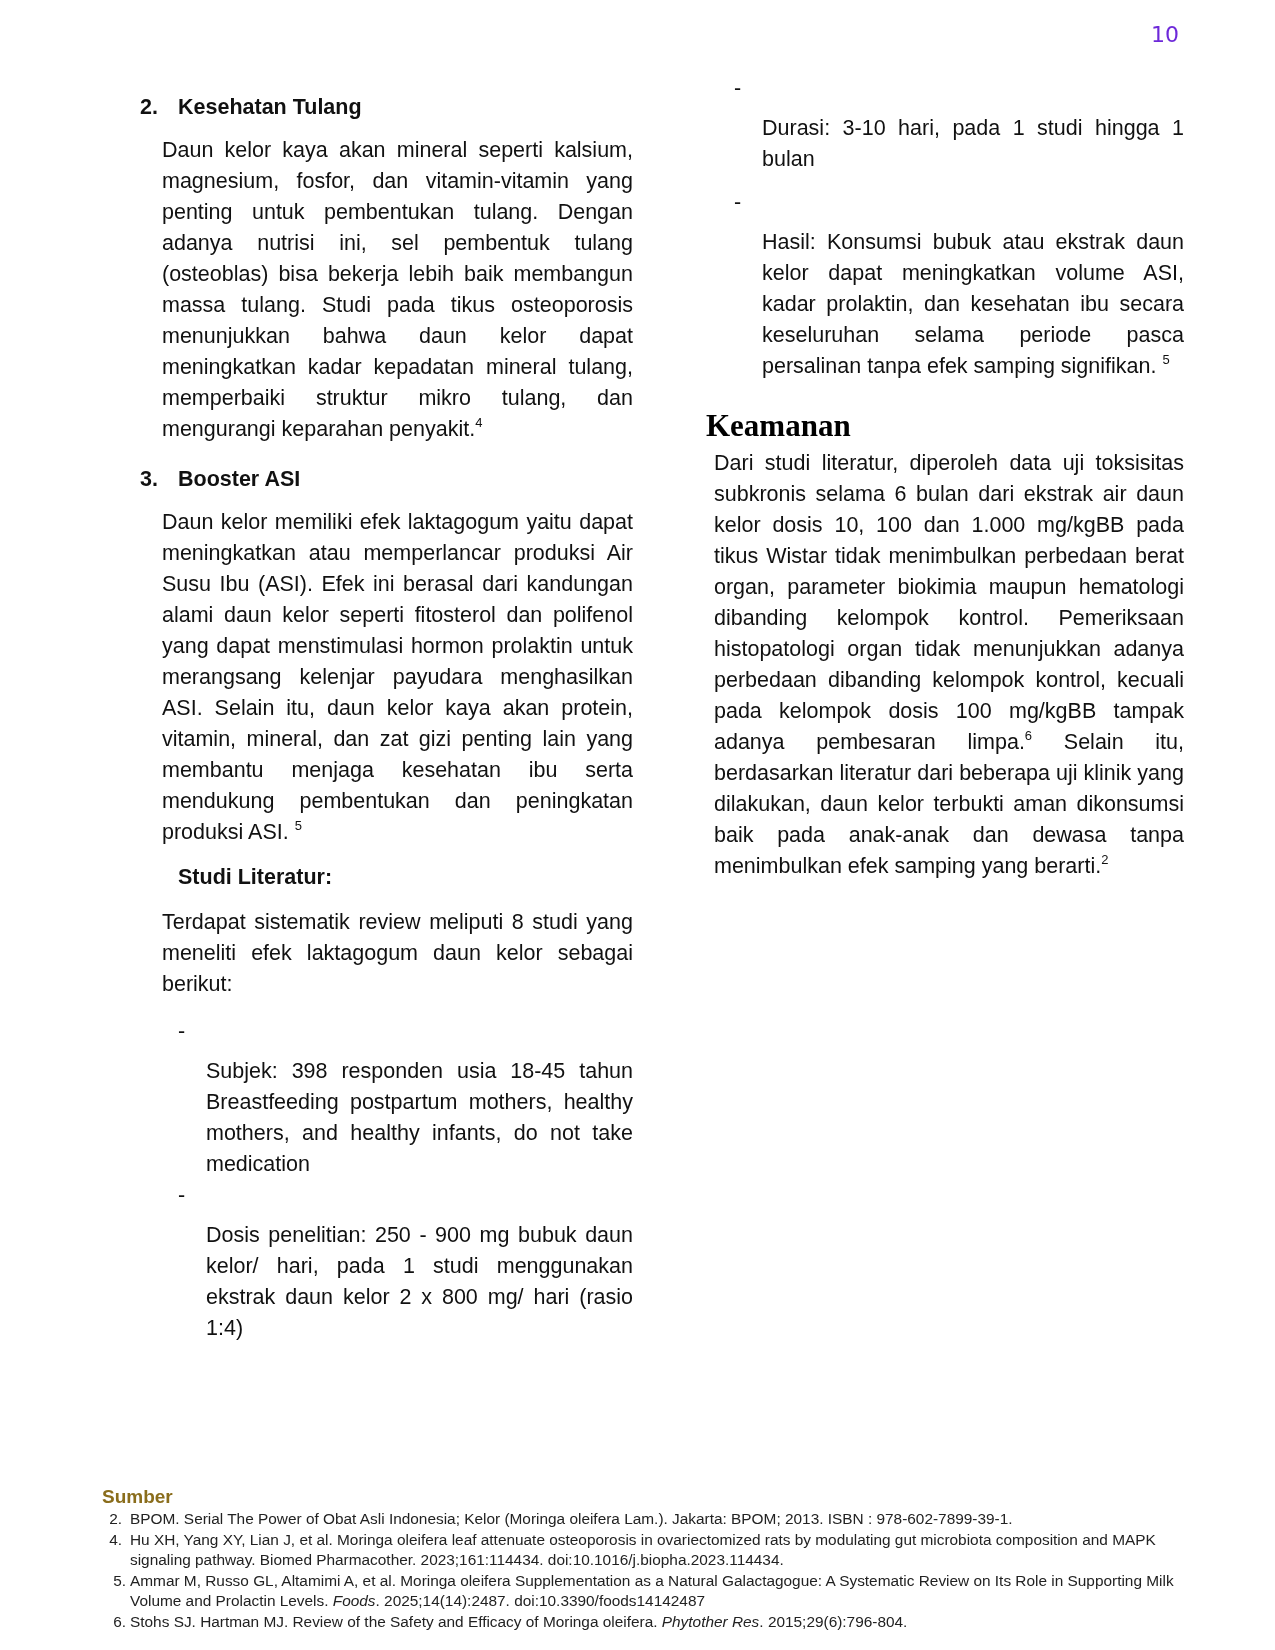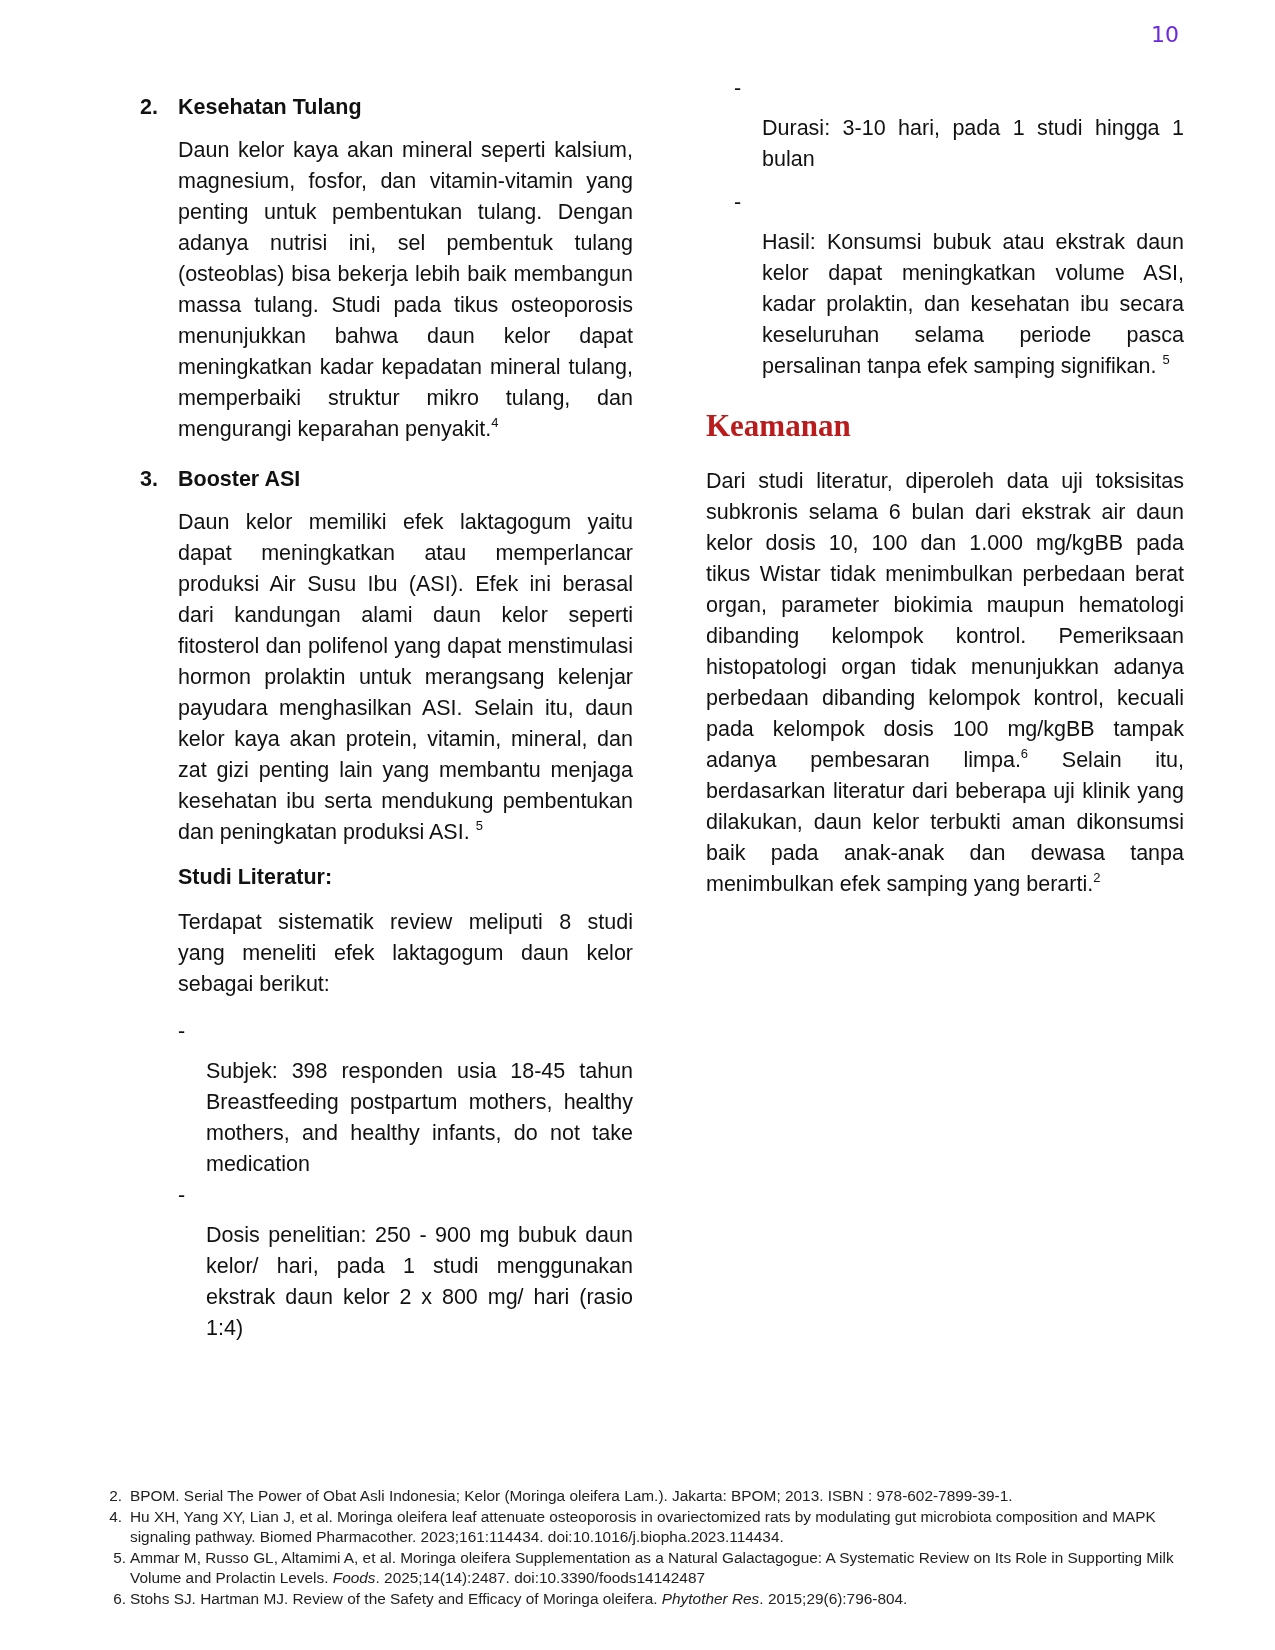--- a/index.html
+++ b/index.html
@@ -6,31 +6,31 @@
   body { width: 1275px; height: 1650px; position: relative; font-family: "Liberation Sans", sans-serif; color: #111; overflow: hidden; }
   .page-number { position: absolute; top: 22px; right: 96px; font-family: "DejaVu Sans", sans-serif; font-size: 22px; color: #6d28d9; }
   .col { position: absolute; font-size: 21.5px; line-height: 31px; text-align: justify; }
   .col-left { left: 140px; top: 73px; width: 493px; }
   .col-right { left: 706px; top: 73px; width: 478px; }
   p { margin: 0; }
   sup { font-size: 13px; line-height: 0; vertical-align: 9px; }
   .cont { margin-left: 66px; }
   .num-head { display: flex; font-weight: bold; margin-top: 19px; margin-bottom: 12px; }
   .num-head .num { width: 38px; flex: none; }
-  .body-p { margin-left: 38px; }
+  .body-p { margin-left: 22px; }
   .sub-head { margin-left: 38px; font-weight: bold; margin-top: 14px; margin-bottom: 14px; }
   .dash-list { list-style: none; margin: 0; padding: 0; }
   .dash-item { display: flex; }
   .dash-item .dash { width: 28px; flex: none; text-align: left; }
   .dash-item .txt { flex: 1; text-align: justify; margin-top: 40px; }
   .left-dash-list { margin-left: 38px; margin-top: 16px; }
   .right-dash-list .dash-item { margin-left: 28px; }
   .right-dash-list .dash-item + .dash-item { margin-top: 12px; }
-  .section-title { font-family: "Liberation Serif", serif; font-weight: bold; font-size: 31px; color: #b91c1c; margin-left: 0; margin-top: 26px; margin-bottom: 22px; line-height: 36px; }
-  .right-body { margin-left: 0; }
+  .section-title { font-family: "Liberation Serif", serif; font-weight: bold; font-size: 31px; color: #000000; margin-left: 0; margin-top: 26px; margin-bottom: 4px; line-height: 36px; }
+  .right-body { margin-left: 8px; }
   .sources { position: absolute; left: 102px; top: 1486px; width: 1080px; font-size: 15.4px; line-height: 20.5px; color: #222; }
   .sources-title { color: #8a6d1c; font-weight: bold; font-size: 19px; line-height: 22px; margin-bottom: 1px; }
   .ref { display: flex; }
   .ref .rnum { width: 28px; flex: none; text-align: right; padding-right: 8px; box-sizing: border-box; margin-left: 0; }
   .ref .rtxt { flex: 1; }
   .ref.tight .rnum { width: 28px; padding-right: 4px; }
   .ref.tight .rtxt { text-indent: 0; }
   em { font-style: italic; }
 </style>
 </head>
@@ -84,20 +84,21 @@
     </li>
   </ul>
 
   <h2 class="section-title">Keamanan</h2>
   <p class="right-body">
     <span>Dari studi literatur, diperoleh data uji toksisitas subkronis selama 6 bulan dari ekstrak air daun kelor dosis 10, 100 dan 1.000 mg/kgBB pada tikus Wistar tidak menimbulkan perbedaan berat organ, parameter biokimia maupun hematologi dibanding kelompok kontrol. Pemeriksaan histopatologi organ tidak menunjukkan adanya perbedaan dibanding kelompok kontrol, kecuali pada kelompok dosis 100 mg/kgBB tampak adanya pembesaran limpa.</span><sup>6</sup><span> Selain itu, berdasarkan literatur dari beberapa uji klinik yang dilakukan, daun kelor terbukti aman dikonsumsi baik pada anak-anak dan dewasa tanpa menimbulkan efek samping yang berarti.</span><sup>2</sup>
   </p>
 </div>
 
 <div class="sources">
+  <div class="sources-title">Sumber</div>
   <div class="ref">
     <span class="rnum">2.</span>
     <span class="rtxt">BPOM. Serial The Power of Obat Asli Indonesia; Kelor (Moringa oleifera Lam.). Jakarta: BPOM; 2013. ISBN : 978-602-7899-39-1.</span>
   </div>
   <div class="ref">
     <span class="rnum">4.</span>
     <span class="rtxt">Hu XH, Yang XY, Lian J, et al. Moringa oleifera leaf attenuate osteoporosis in ovariectomized rats by modulating gut microbiota composition and MAPK signaling pathway. Biomed Pharmacother. 2023;161:114434. doi:10.1016/j.biopha.2023.114434.</span>
   </div>
   <div class="ref tight">
     <span class="rnum">5.</span>

